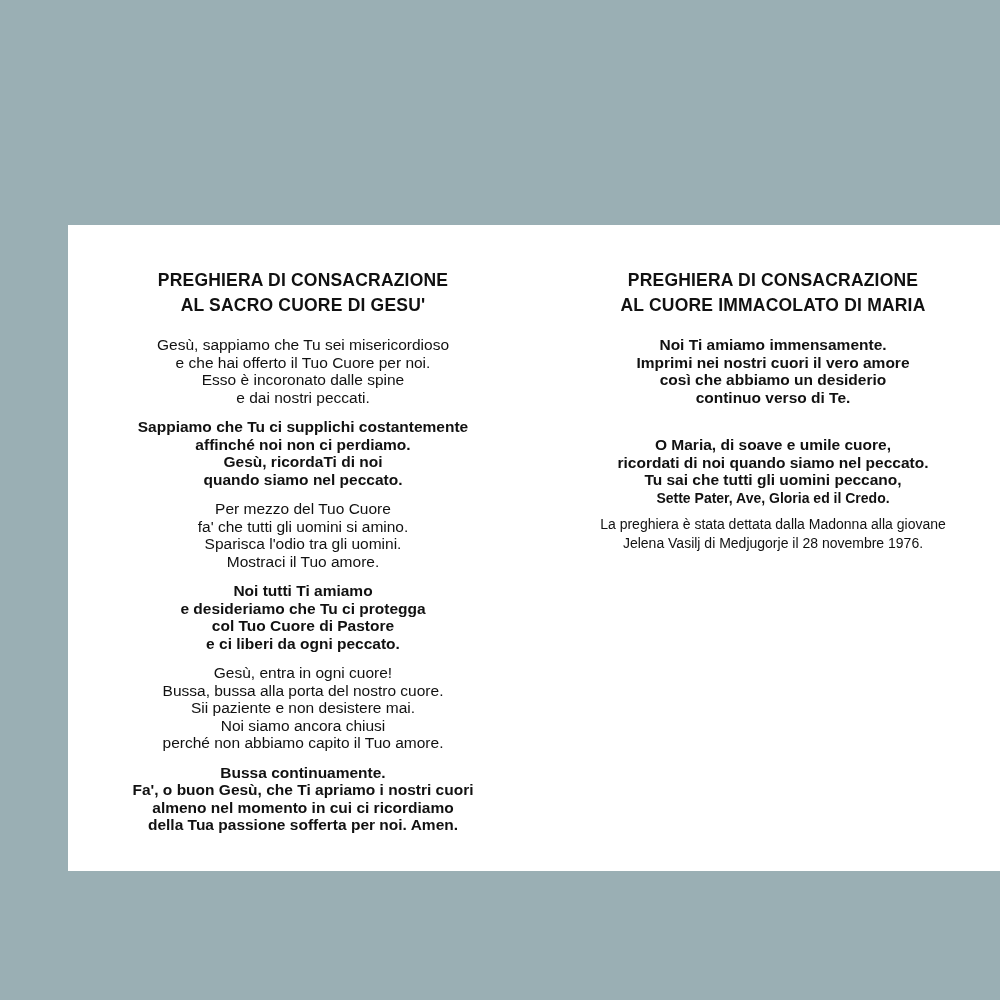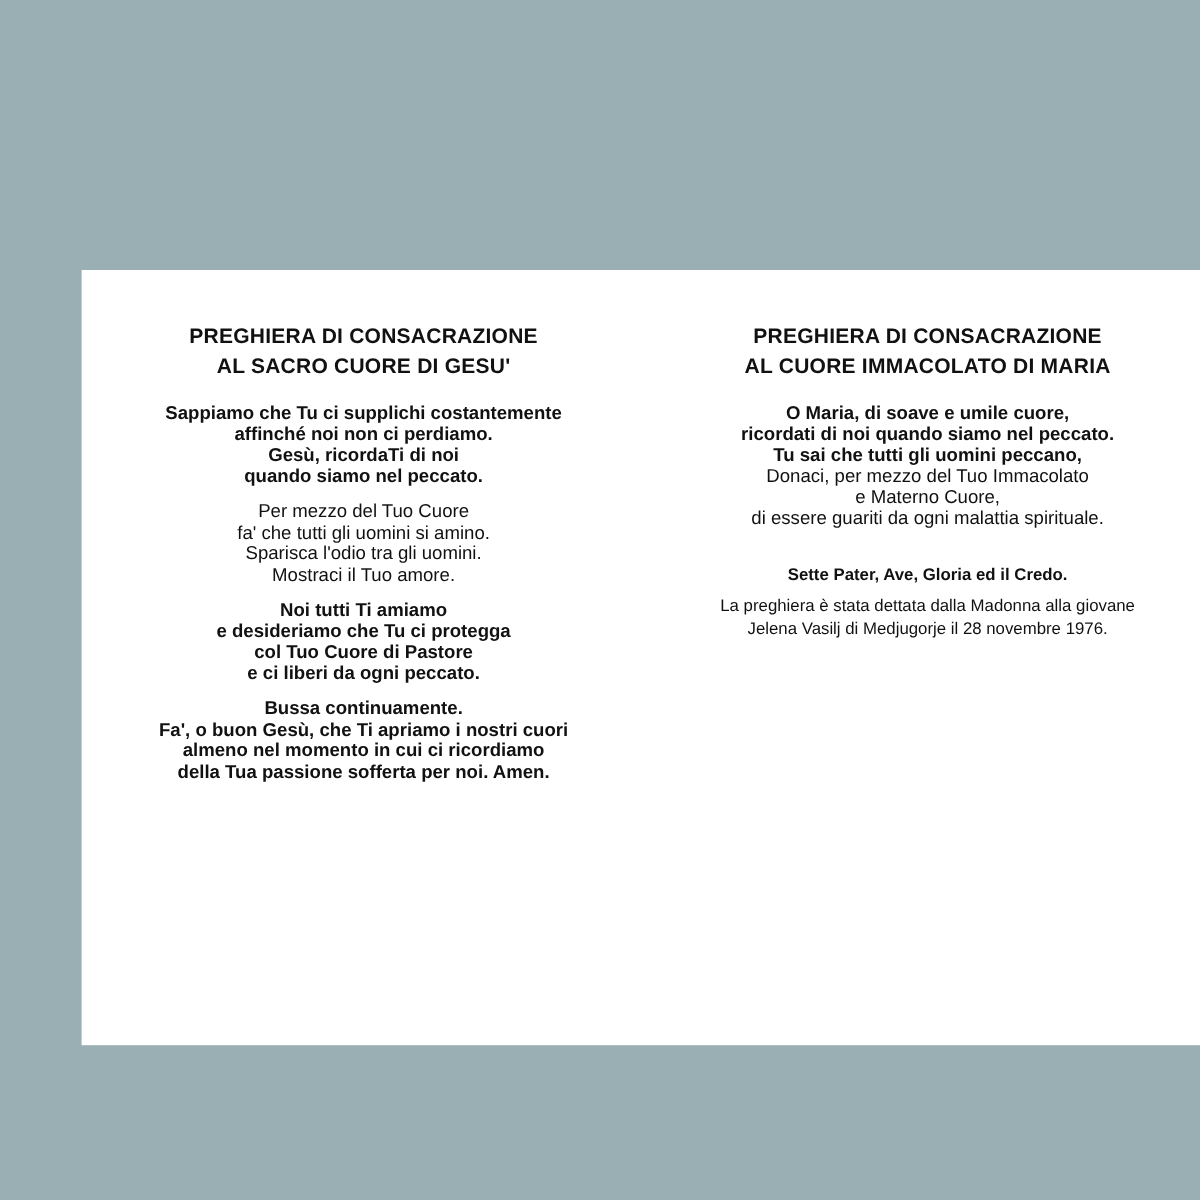--- a/index.html
+++ b/index.html
@@ -54,45 +54,55 @@
   }
 </style>
 </head>
 <body>
 
 <div class="card">
 
   <div class="col col-left">
     <div class="title">PREGHIERA DI CONSACRAZIONE
 AL SACRO CUORE DI GESU'</div>
+    <div class="para">Gesù, sappiamo che Tu sei misericordioso
+e che hai offerto il Tuo Cuore per noi.
+Esso è incoronato dalle spine
+e dai nostri peccati.</div>
     <div class="para bold">Sappiamo che Tu ci supplichi costantemente
 affinché noi non ci perdiamo.
 Gesù, ricordaTi di noi
 quando siamo nel peccato.</div>
     <div class="para">Per mezzo del Tuo Cuore
 fa' che tutti gli uomini si amino.
 Sparisca l'odio tra gli uomini.
 Mostraci il Tuo amore.</div>
     <div class="para bold">Noi tutti Ti amiamo
 e desideriamo che Tu ci protegga
 col Tuo Cuore di Pastore
 e ci liberi da ogni peccato.</div>
+    <div class="para">Gesù, entra in ogni cuore!
+Bussa, bussa alla porta del nostro cuore.
+Sii paziente e non desistere mai.
+Noi siamo ancora chiusi
+perché non abbiamo capito il Tuo amore.</div>
     <div class="para bold">Bussa continuamente.
 Fa', o buon Gesù, che Ti apriamo i nostri cuori
 almeno nel momento in cui ci ricordiamo
 della Tua passione sofferta per noi. Amen.</div>
   </div>
 
   <div class="col col-right">
     <div class="title">PREGHIERA DI CONSACRAZIONE
 AL CUORE IMMACOLATO DI MARIA</div>
+    <div class="para bold">Noi Ti amiamo immensamente.
+Imprimi nei nostri cuori il vero amore
+così che abbiamo un desiderio
+continuo verso di Te.</div>
     <div class="para bold joined-top">O Maria, di soave e umile cuore,
 ricordati di noi quando siamo nel peccato.
 Tu sai che tutti gli uomini peccano,</div>
-    <div class="para joined-bottom">Donaci, per mezzo del Tuo Immacolato
-e Materno Cuore,
-di essere guariti da ogni malattia spirituale.</div>
     <div class="note">Sette Pater, Ave, Gloria ed il Credo.</div>
     <div class="footer-note">La preghiera è stata dettata dalla Madonna alla giovane
 Jelena Vasilj di Medjugorje il 28 novembre 1976.</div>
   </div>
 
 </div>
 
 </body></html>

